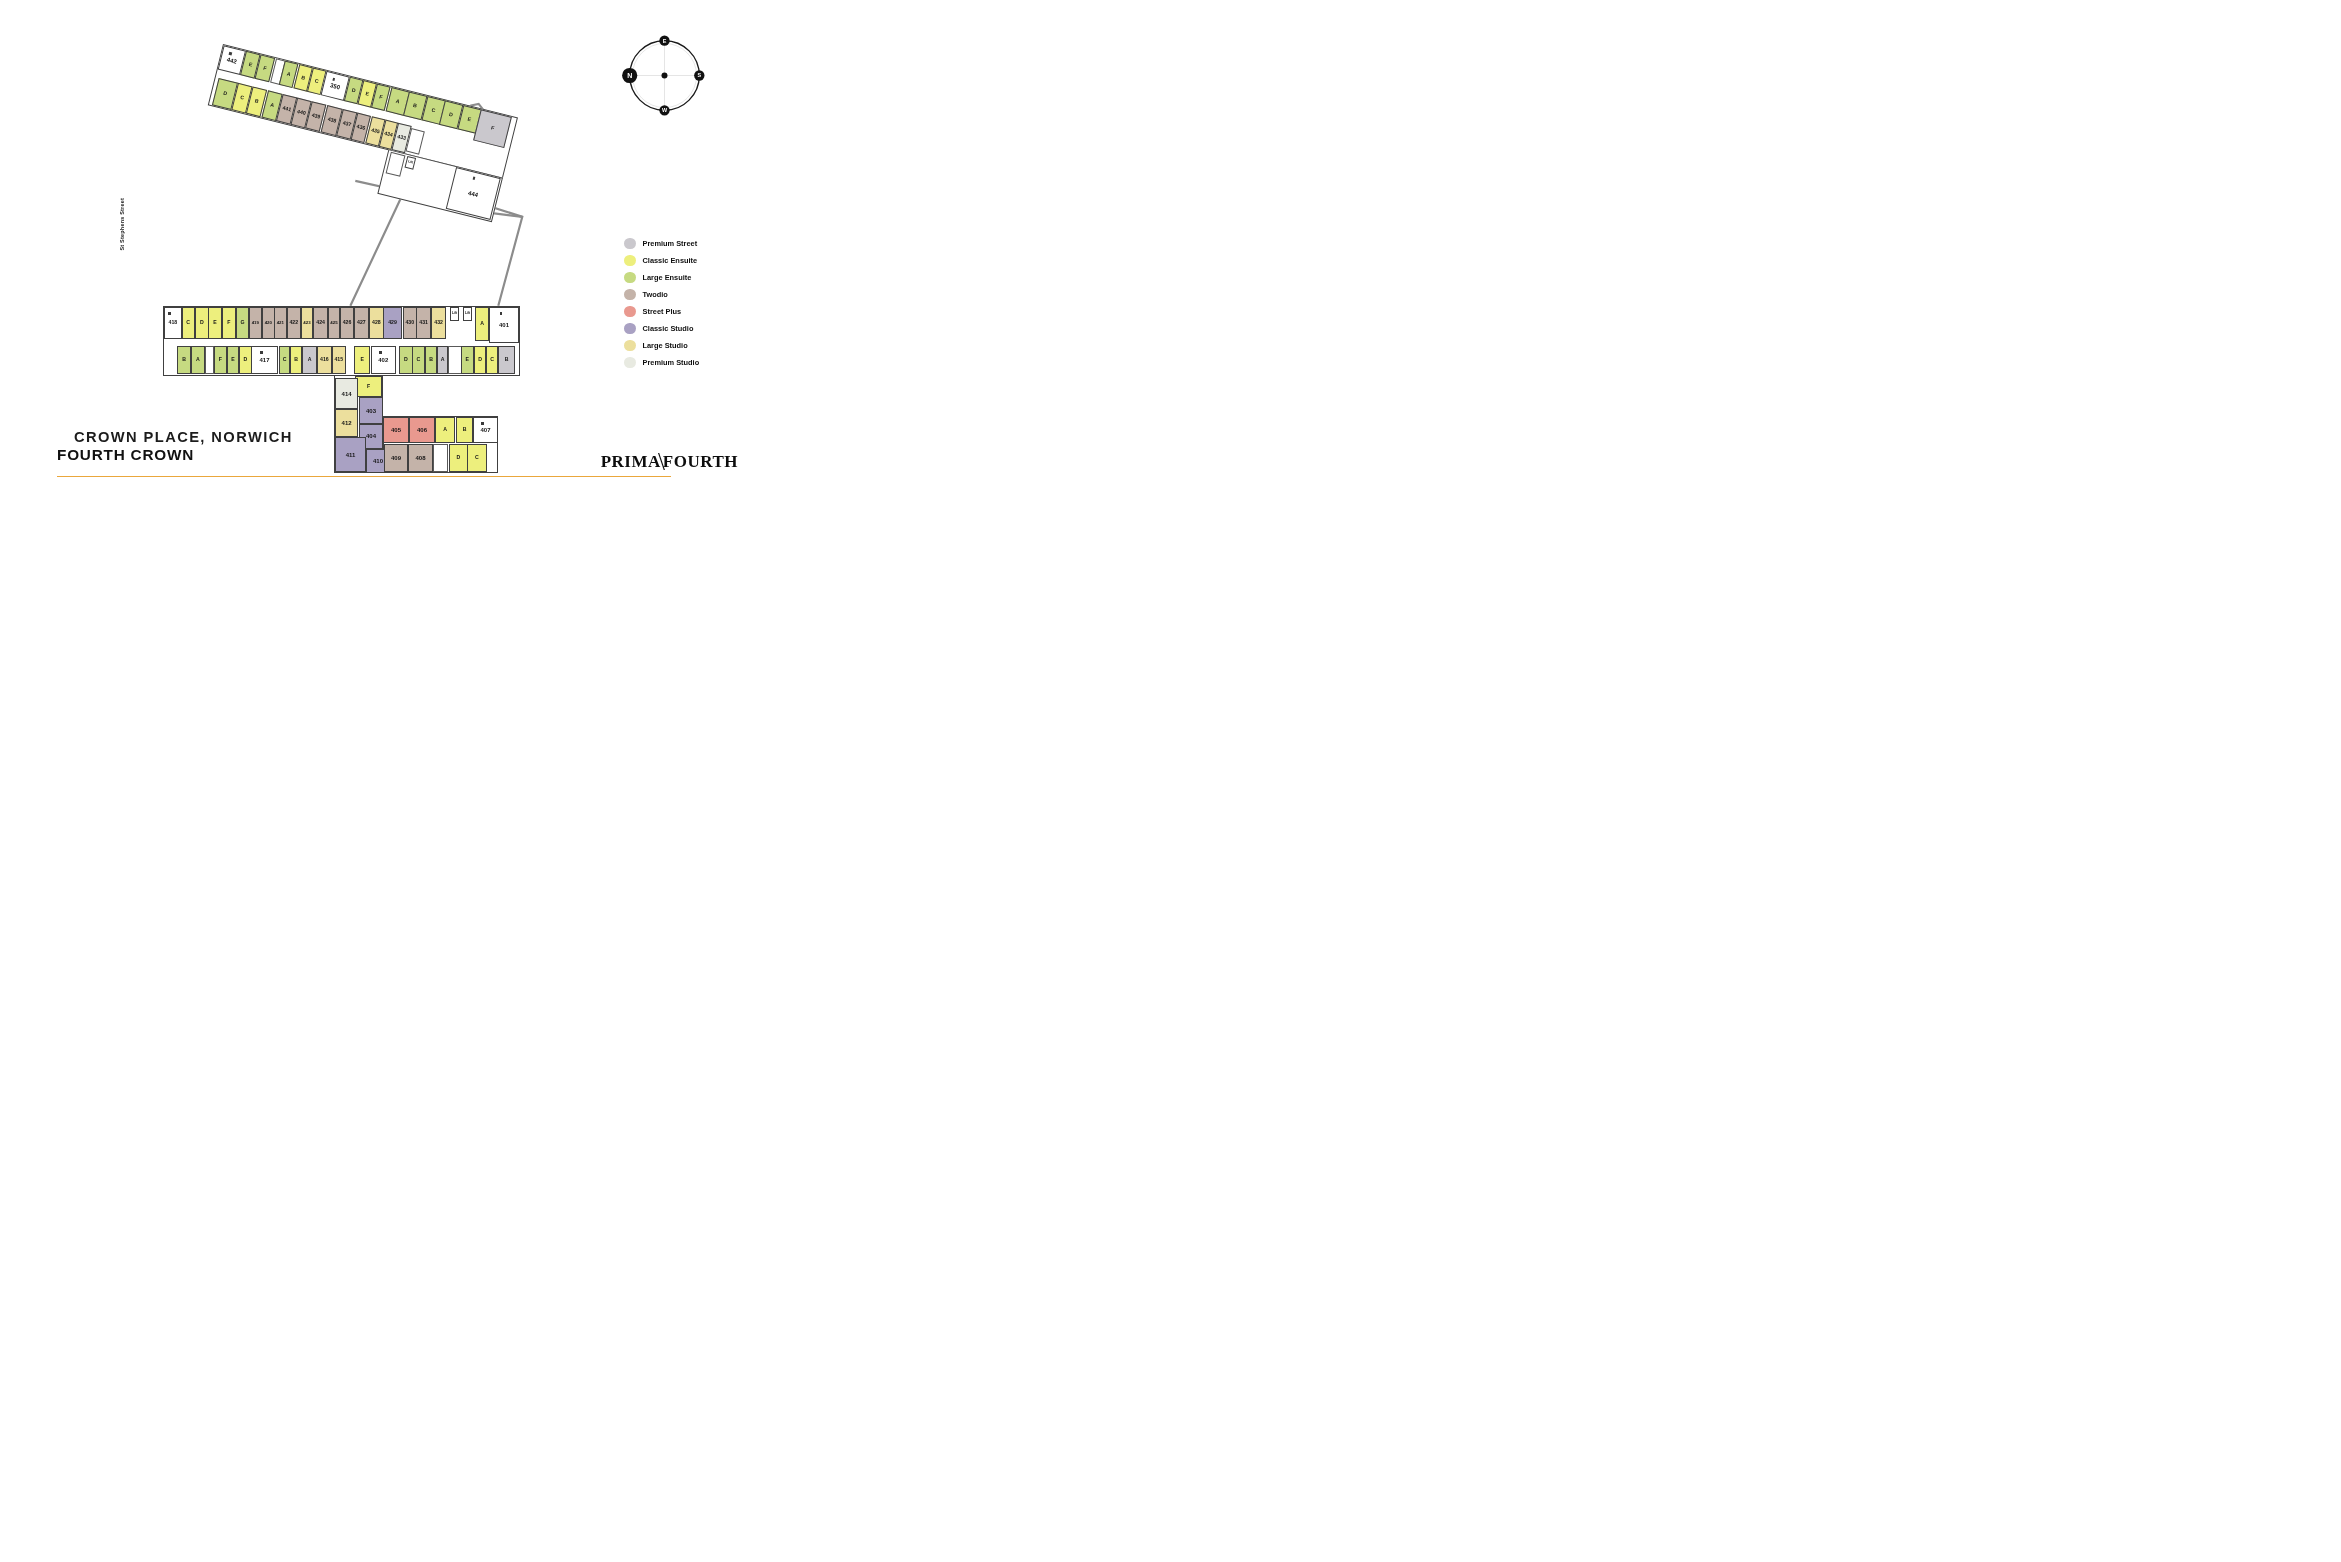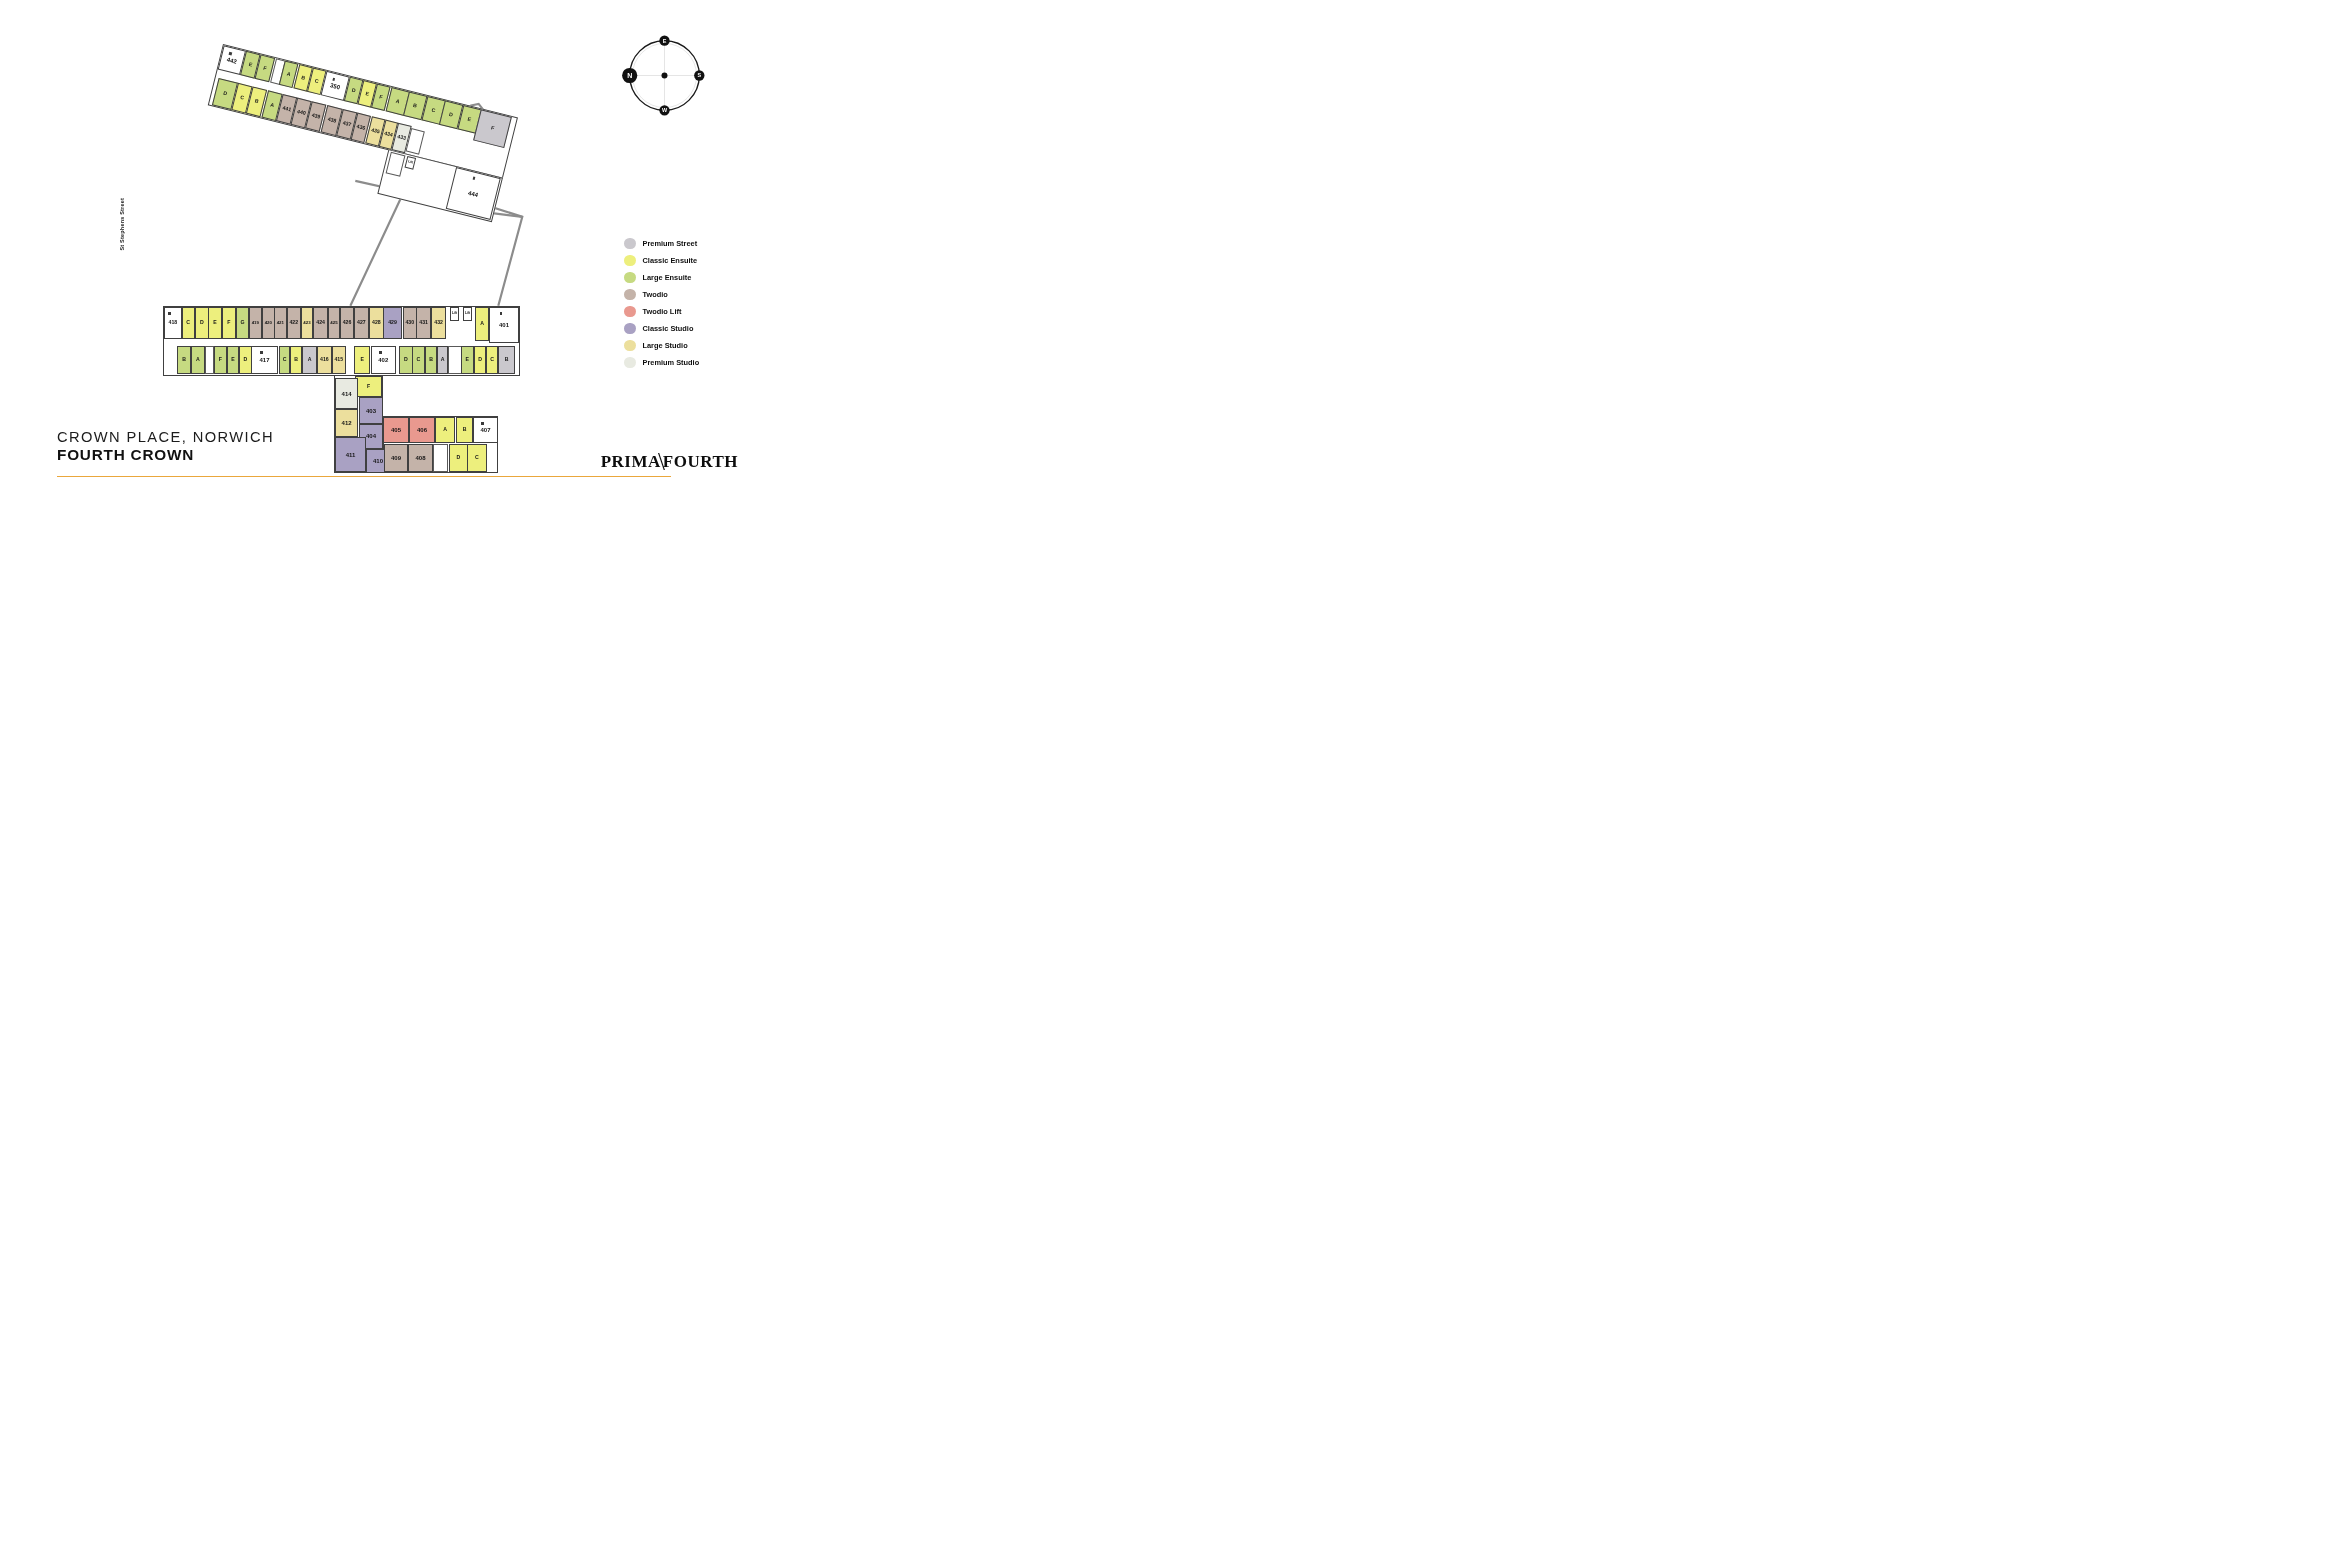--- a/index.html
+++ b/index.html
@@ -22,22 +22,22 @@
   .outline-svg{position:absolute;left:0;top:0;pointer-events:none;}
   
   .compass{position:absolute;left:621px;top:32px;width:87px;height:87px;}
   .compass text{fill:#fff;font-family:"Liberation Sans",sans-serif;font-weight:bold;}
   
   .legend{position:absolute;left:624px;top:235px;list-style:none;margin:0;padding:0;}
   .legend li{display:flex;align-items:center;gap:7px;height:17px;}
   .legend-dot{width:11.5px;height:11.5px;border-radius:50%;flex:0 0 auto;}
   .legend-label{font-size:7.4px;font-weight:bold;color:#101010;}
   
-  .title-line1{position:absolute;left:57px;top:429px;font-size:14.7px;letter-spacing:1.4px;
-               font-weight:400;color:#1c1c1c;}
+  .title-line1{position:absolute;left:74px;top:429px;font-size:14.7px;letter-spacing:1.4px;
+               font-weight:700;color:#1c1c1c;}
   .title-line2{position:absolute;left:57px;top:446px;font-size:15.3px;letter-spacing:0.8px;
                font-weight:800;color:#111;}
   .gold-rule{position:absolute;left:57px;top:476px;width:614px;height:1.4px;background:#EAA73C;}
   .logo{position:absolute;right:43px;top:452px;font-family:"Liberation Serif",serif;
         font-weight:700;font-size:17px;letter-spacing:0.5px;color:#0d0d0d;white-space:nowrap;}
   .logo .slash{display:inline-block;font-size:25px;font-weight:400;line-height:0;
                transform:translateY(2.7px);margin:0 -2.7px;}
   .street{position:absolute;left:119px;top:198px;writing-mode:vertical-rl;transform:rotate(180deg);
           font-size:5.5px;font-weight:bold;color:#222;letter-spacing:0.2px;}
 </style>
@@ -393,21 +393,21 @@
       <li>
         <span class="legend-dot" style="background: rgb(198, 218, 129);"></span>
         <span class="legend-label">Large Ensuite</span>
       </li>
       <li>
         <span class="legend-dot" style="background: rgb(196, 179, 169);"></span>
         <span class="legend-label">Twodio</span>
       </li>
       <li>
         <span class="legend-dot" style="background: rgb(233, 153, 143);"></span>
-        <span class="legend-label">Twodio Lift</span>
+        <span class="legend-label">Street Plus</span>
       </li>
       <li>
         <span class="legend-dot" style="background: rgb(169, 161, 195);"></span>
         <span class="legend-label">Classic Studio</span>
       </li>
       <li>
         <span class="legend-dot" style="background: rgb(236, 223, 157);"></span>
         <span class="legend-label">Large Studio</span>
       </li>
       <li>

